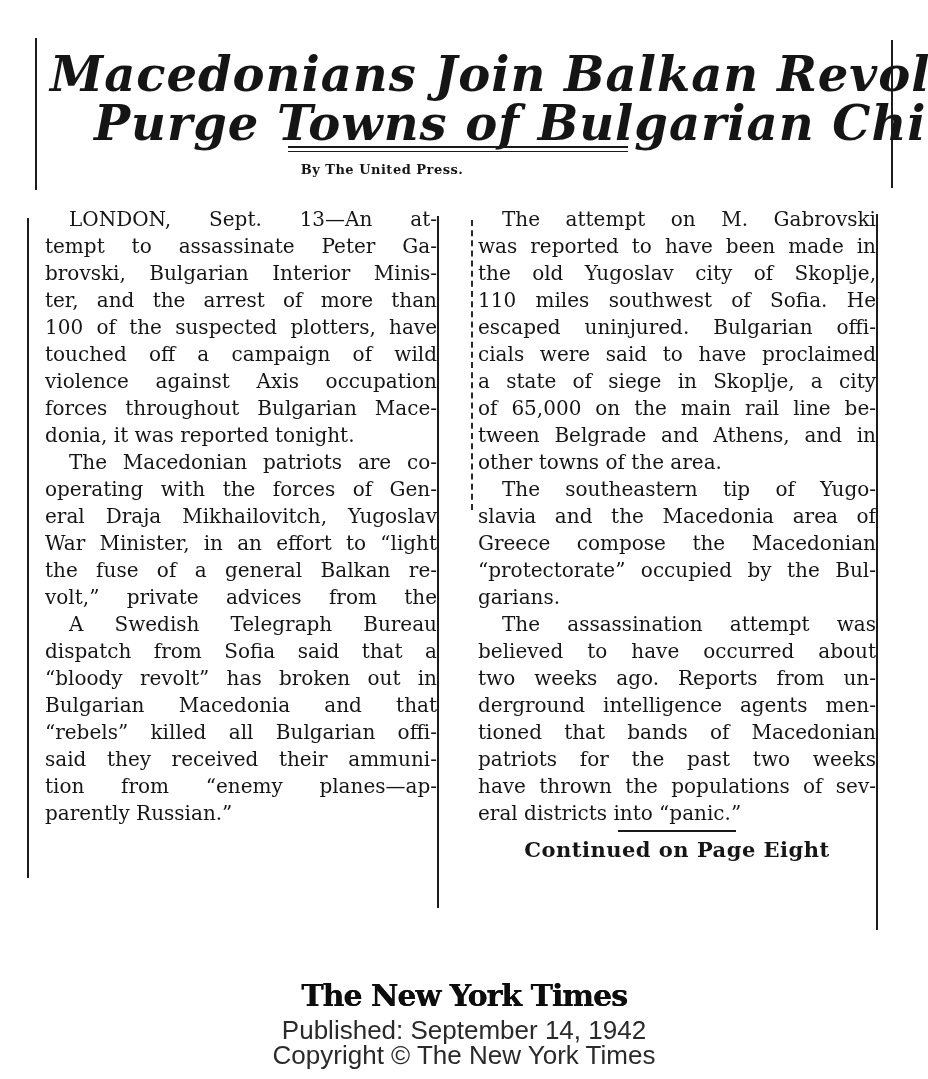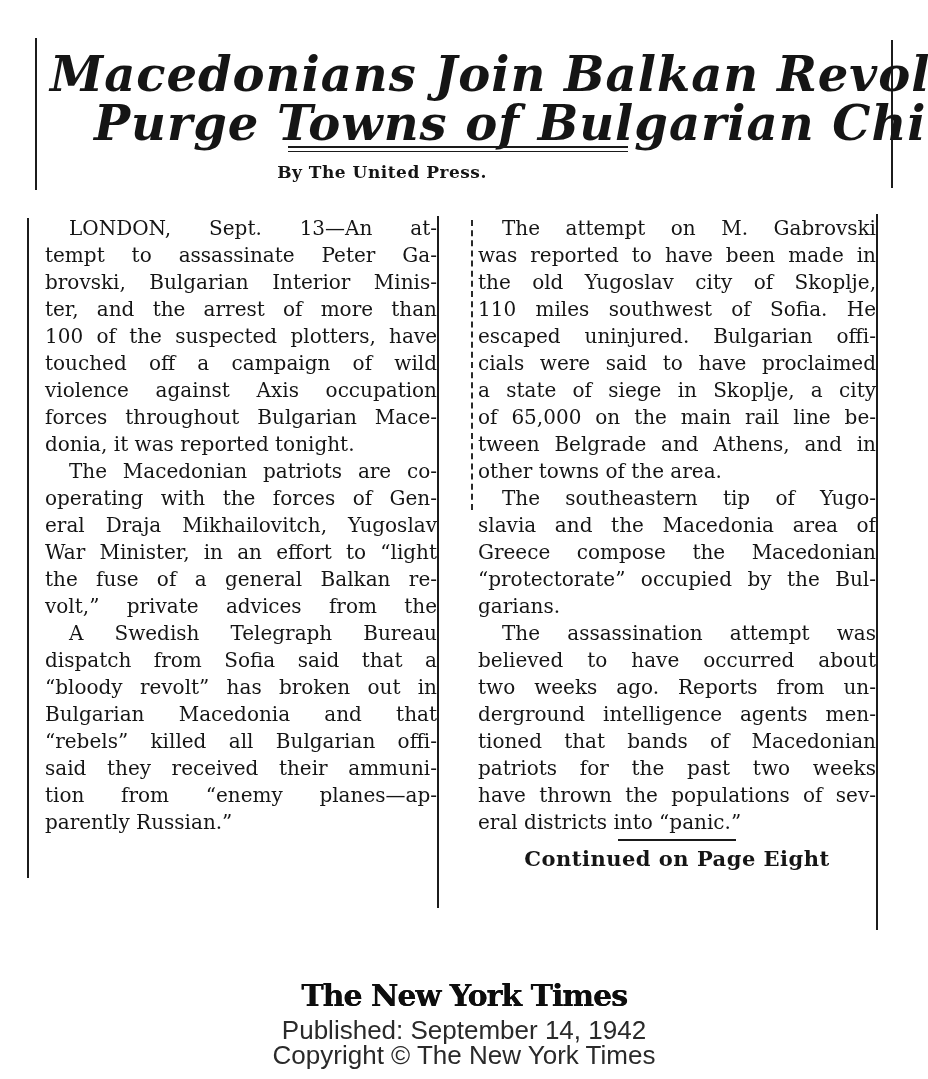--- a/index.html
+++ b/index.html
@@ -19,37 +19,37 @@
     letter-spacing:1px;
     white-space:nowrap;
   }
   #headline .hl2{padding-left:44px;}
   #headline-rule{
     position:absolute;left:288px;top:146px;width:340px;height:3px;
     border-top:2px solid #1a1a1a;border-bottom:1px solid #1a1a1a;
   }
   #byline{
     position:absolute;top:162px;left:0;width:764px;
-    text-align:center;font-weight:700;font-size:17px;
+    text-align:center;font-weight:700;font-size:13px;
     letter-spacing:.5px;
   }
   
   .vrule{position:absolute;background:#1c1c1c;width:2px;}
   #rule-head-left {left:35px;top:38px;height:152px;}
   #rule-head-right{left:891px;top:40px;height:148px;}
   #rule-body-left {left:27px;top:218px;height:660px;width:2px;}
   #rule-gutter    {left:437px;top:216px;height:692px;}
   #rule-gutter-dash{
     position:absolute;left:471px;top:220px;height:290px;width:0;
     border-left:2px dashed #2a2a2a;background:none;
   }
   #rule-body-right{left:876px;top:214px;height:716px;}
   
   .col{
-    position:absolute;top:215px;
+    position:absolute;top:206px;
     font-size:20px;line-height:27px;
   }
   #col-left {left:45px;width:392px;}
   #col-right{left:478px;width:398px;}
   .tline{text-align:justify;}
   .tline.just{text-align-last:justify;}
   .tline.first{text-indent:24px;}
   
   #continued-rule{
     margin:3px auto 0 auto;width:118px;height:0;

